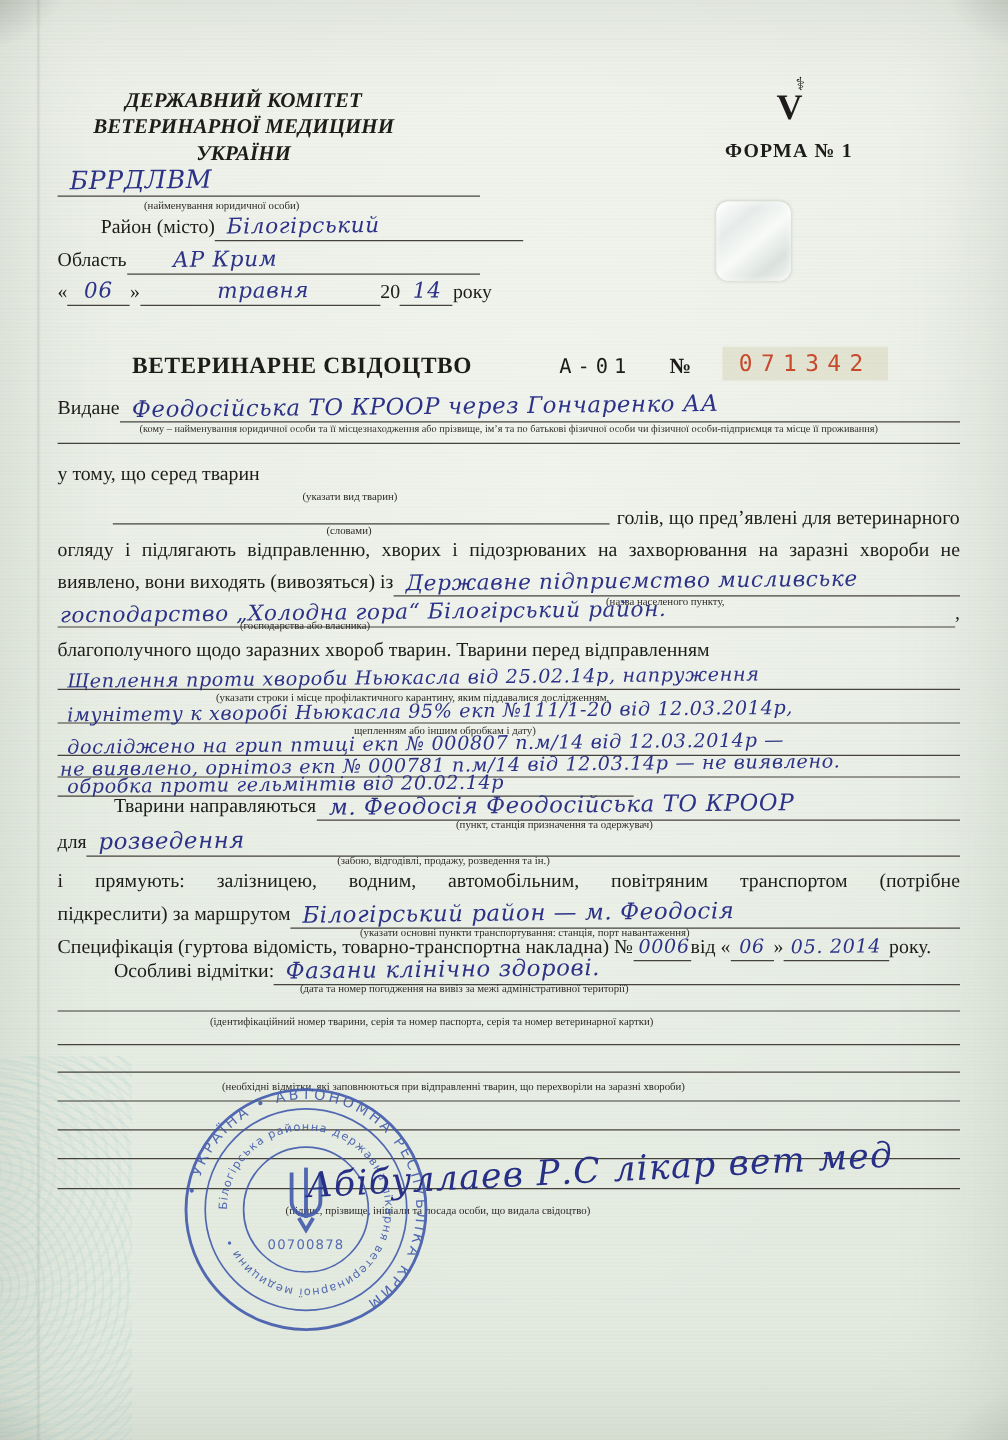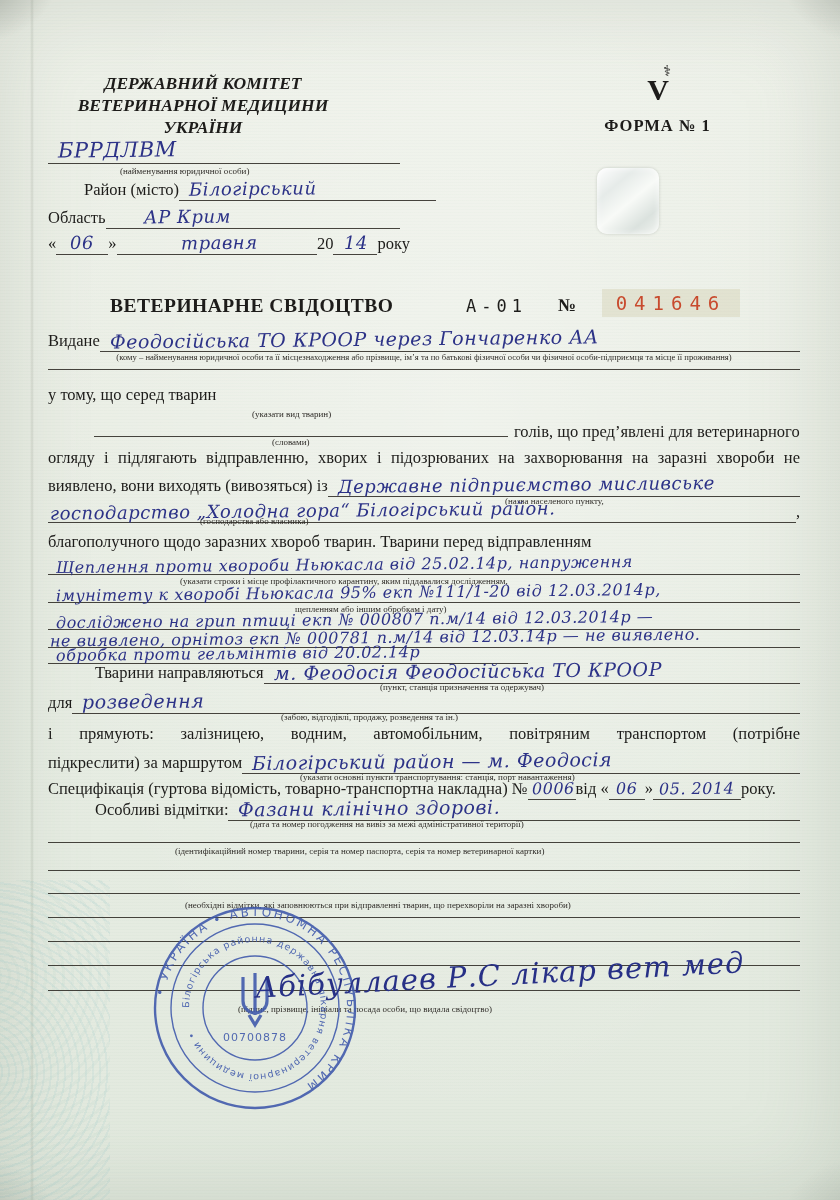--- a/index.html
+++ b/index.html
@@ -94,21 +94,21 @@
     <span class="fill" style="text-align:center;"><span class="hw">травня</span></span>
     <span class="lbl">20</span>
     <span class="ubox" style="width:36px;"><span class="hw">14</span></span>
     <span class="lbl">року</span>
   </div>
 
   <div class="abs bold" style="left:110px;top:295px;font-size:19.5px;letter-spacing:.5px;">ВЕТЕРИНАРНЕ СВІДОЦТВО</div>
   <div class="abs" style="left:466px;top:296px;font-size:17px;letter-spacing:5px;font-family:'DejaVu Sans Mono',monospace;">А-01</div>
   <div class="abs bold" style="left:558px;top:295px;font-size:18px;">№</div>
   <div class="abs serialband" style="left:602px;top:289px;width:138px;height:28px;">
-    <span class="serial">041646</span>
+    <span class="serial">071342</span>
   </div>
 
   <div class="frow" style="left:48px;top:328px;right:40px;">
     <span class="lbl">Видане</span>
     <span class="fill"><span class="hw" style="font-size:19px;">Феодосійська ТО КРООР через Гончаренко АА</span></span>
   </div>
   <div class="cap" style="left:48px;top:352px;right:40px;white-space:normal;text-align:center;font-size:8.6px;">(кому – найменування юридичної особи та її місцезнаходження або прізвище, ім’я та по батькові фізичної особи чи фізичної особи-підприємця та місце її проживання)</div>
 
   <div class="rule" style="left:48px;right:40px;top:355px;height:14px;"></div>
 

